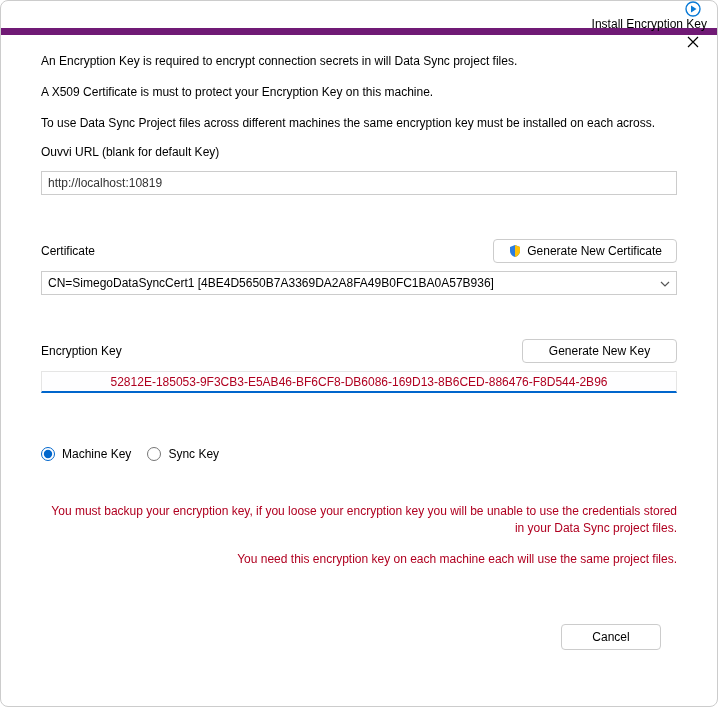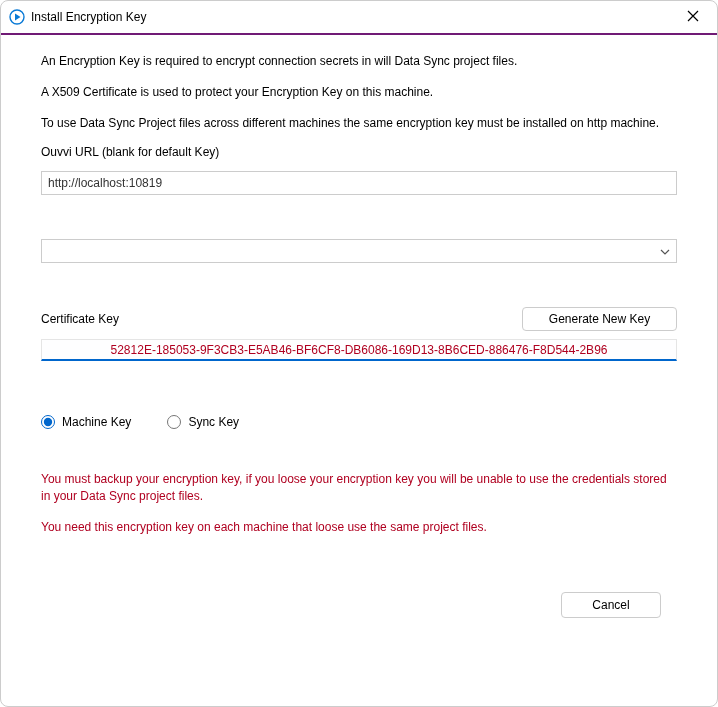--- a/index.html
+++ b/index.html
@@ -13,23 +13,24 @@
       background: #ffffff;
       width: 718px;
       height: 707px;
       border: 1px solid #cccccc;
       border-radius: 8px;
       overflow: hidden;
     }
     .titlebar {
       height: 34px;
       display: flex;
-      align-items: center;
+      align-items: flex-end;
       padding: 0 10px 0 8px;
-      border-bottom: 2px solid #701a75;
+      border-bottom: 7px solid #701a75;
+      flex-direction: column;
     }
     .titlebar .icon-play {
       width: 16px;
       height: 16px;
       margin-right: 6px;
       display: inline-flex;
       align-items: center;
       justify-content: center;
     }
     .titlebar .title {
@@ -119,39 +120,40 @@
       text-align: center;
       color: #b00020;
       font-size: 12px;
       line-height: 20px;
       padding: 0 4px;
       background: #fefeff;
     }
     .radio-row {
       margin-top: 54px;
       display: flex;
-      gap: 36px;
+      gap: 16px;
     }
     .radio-label {
       display: inline-flex;
       align-items: center;
       gap: 7px;
       font-size: 12px;
       cursor: pointer;
     }
     .radio-label input {
       width: 14px;
       height: 14px;
       accent-color: #0066cc;
       cursor: pointer;
     }
     .warning-block {
       margin-top: 42px;
       color: #b00020;
       font-size: 12px;
+      text-align: right;
     }
     .warning-block p {
       margin-bottom: 14px;
       line-height: 1.4;
     }
     .footer {
       margin-top: 56px;
       display: flex;
       justify-content: flex-end;
       gap: 12px;
@@ -194,62 +196,75 @@
     <svg viewBox="0 0 12 12" width="12" height="12">
       <path d="M1 1 L11 11 M11 1 L1 11" stroke="#000" stroke-width="1.2" fill="none"></path>
     </svg>
   </span>
 </div>
 
 <div class="content">
 
   <div class="intro">
     <p>An Encryption Key is required to encrypt connection secrets in will Data Sync project files.</p>
-    <p>A X509 Certificate is used to protect your Encryption Key on this machine.</p>
-    <p>To use Data Sync Project files across different machines the same encryption key must be installed on http machine.</p>
+    <p>A X509 Certificate is must to protect your Encryption Key on this machine.</p>
+    <p>To use Data Sync Project files across different machines the same encryption key must be installed on each across.</p>
   </div>
 
   <div class="section">
     <div class="section-label">Ouvvi URL (blank for default Key)</div>
     <input class="text-input" type="text" value="http://localhost:10819" style="">
   </div>
 
   <div class="section-cert">
+    <div class="section-header-row">
+      <span class="section-label" style="margin-bottom:0">Certificate</span>
+      <button class="btn">
+        <span class="shield-icon">
+          <svg viewBox="0 0 14 14" width="14" height="14">
+            <path d="M7 1 L12 3 V7 C12 10 9.5 12.5 7 13 C4.5 12.5 2 10 2 7 V3 Z" fill="#2b7de0"></path>
+            <path d="M7 1 L12 3 V7 C12 10 9.5 12.5 7 13 V1 Z" fill="#ffc107"></path>
+          </svg>
+        </span>
+        <span>Generate New Certificate</span>
+      </button>
+    </div>
     <div class="dropdown">
+      <span>CN=SimegoDataSyncCert1 [4BE4D5650B7A3369DA2A8FA49B0FC1BA0A57B936]</span>
       <span class="chevron">
         <svg viewBox="0 0 10 6" width="10" height="6">
           <path d="M1 1 L5 5 L9 1" fill="none" stroke="#555" stroke-width="1.2"></path>
         </svg>
       </span>
     </div>
   </div>
 
   <div class="section-enc">
     <div class="section-header-row">
-      <span class="section-label" style="margin-bottom:0">Certificate Key</span>
+      <span class="section-label" style="margin-bottom:0">Encryption Key</span>
       <button class="btn" style="width:155px">
         <span>Generate New Key</span>
       </button>
     </div>
     <div class="enc-key-display">52812E-185053-9F3CB3-E5AB46-BF6CF8-DB6086-169D13-8B6CED-886476-F8D544-2B96</div>
   </div>
 
   <div class="radio-row">
     <label class="radio-label">
       <input type="radio" name="keyscope" checked="" style="">
       <span>Machine Key</span>
     </label>
     <label class="radio-label">
       <input type="radio" name="keyscope" style="">
       <span>Sync Key</span>
     </label>
   </div>
 
   <div class="warning-block">
     <p>You must backup your encryption key, if you loose your encryption key you will be unable to use the credentials stored in your Data Sync project files.</p>
-    <p>You need this encryption key on each machine that loose use the same project files.</p>
+    <p>You need this encryption key on each machine each will use the same project files.</p>
   </div>
 
   <div class="footer">
     <button class="btn-footer">Cancel</button>
   </div>
 
 </div>
 
 </body></html>

